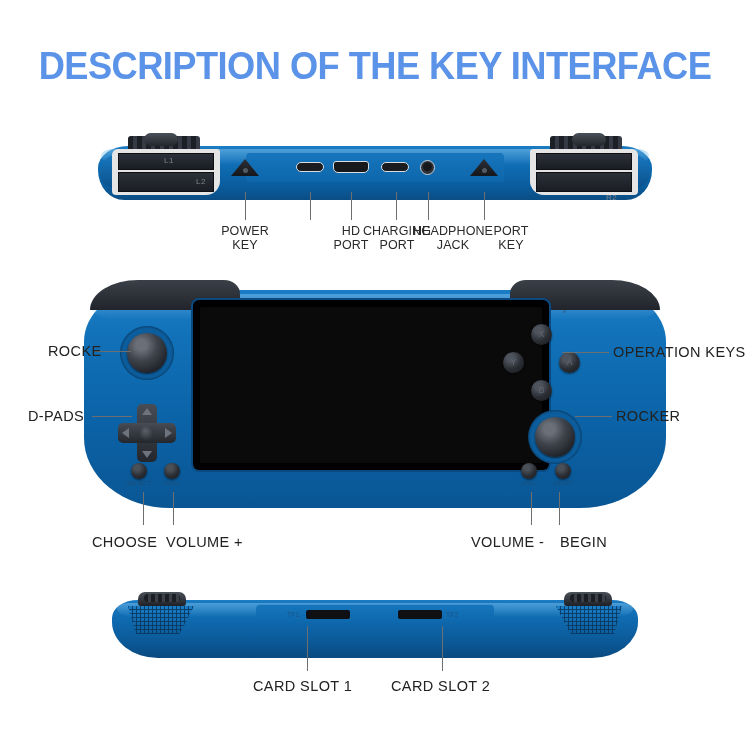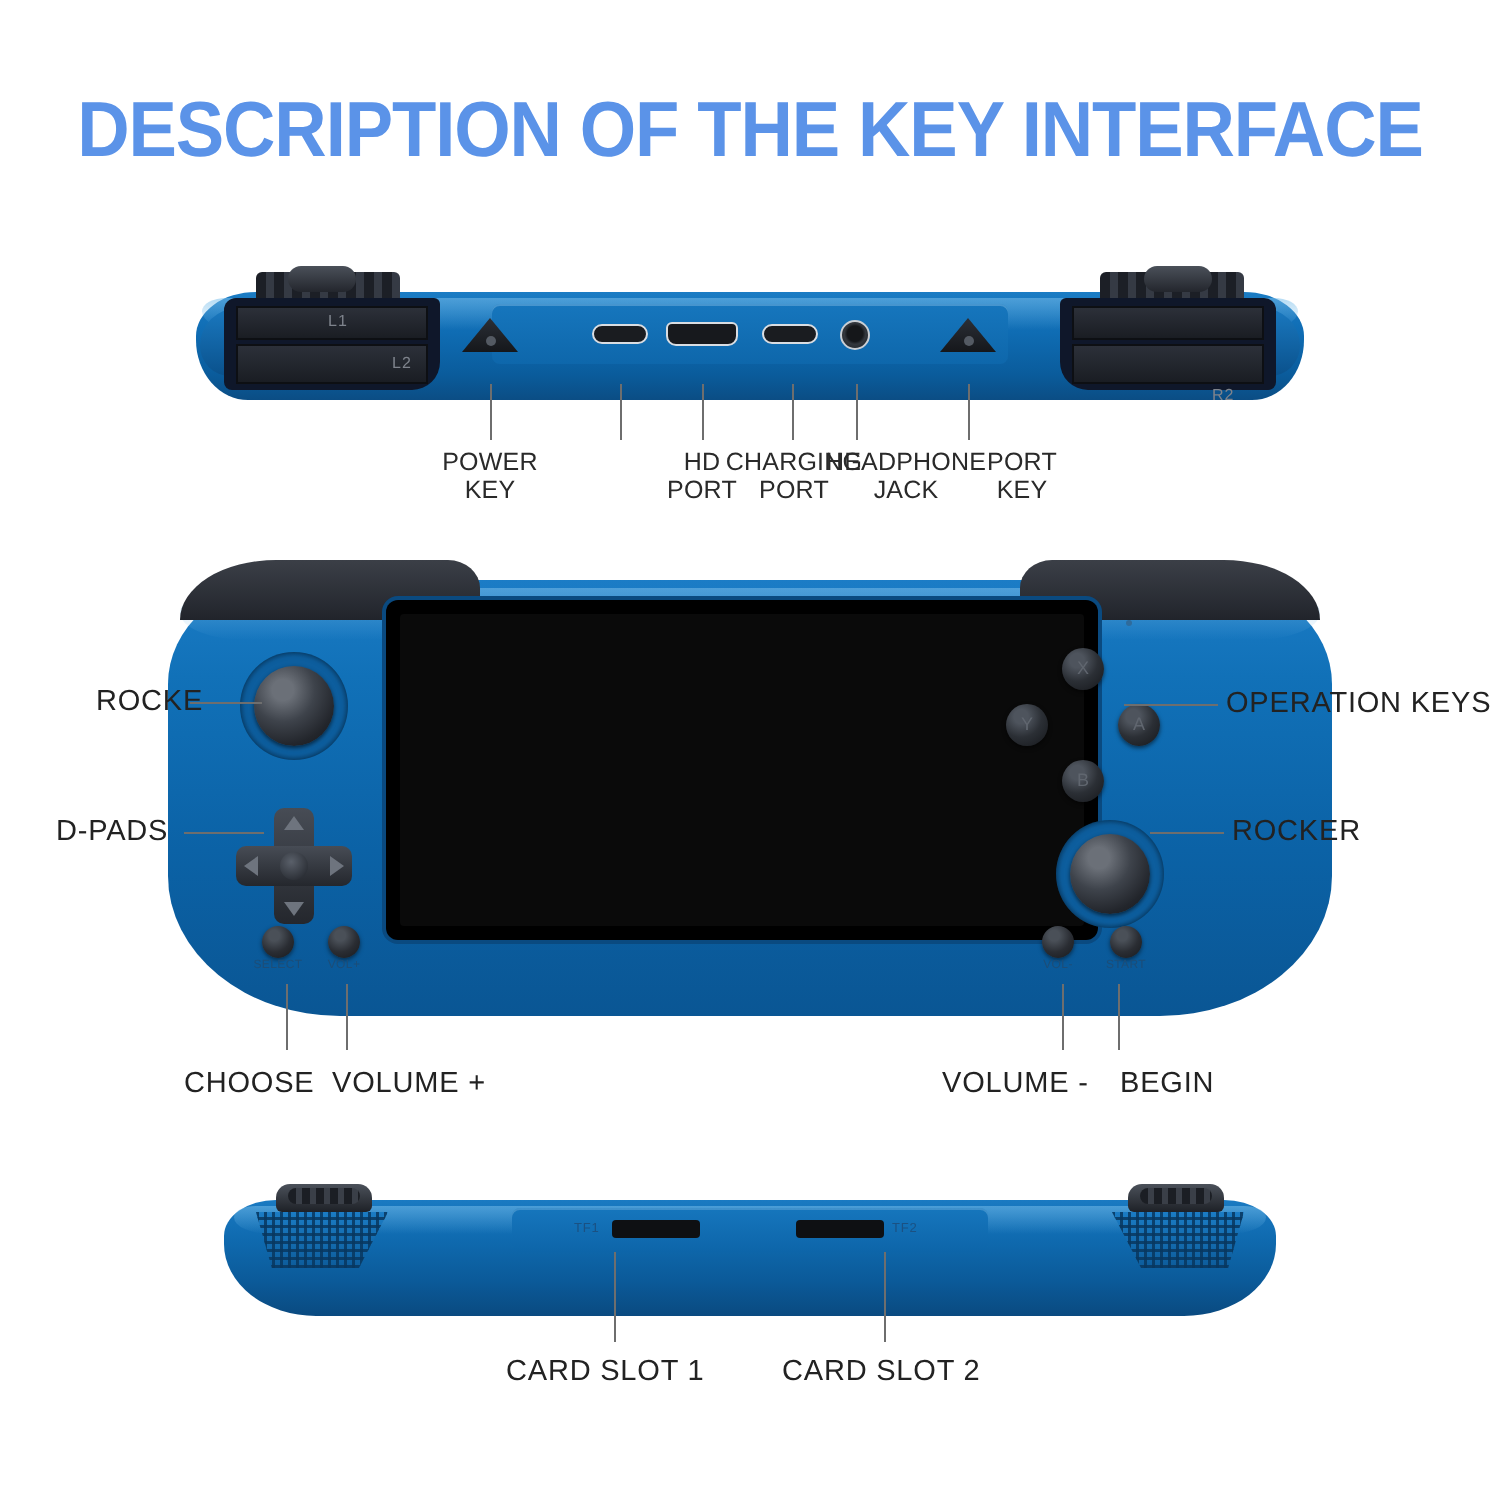--- a/index.html
+++ b/index.html
@@ -83,21 +83,21 @@
     width: 258px; height: 30px;
     background: linear-gradient(180deg,#1676bd 0%, #0e67ab 100%);
     border-radius: 4px;
     box-shadow: inset 0 1px 0 rgba(160,210,240,.35);
   }
   
   .shoulder {
     position: absolute;
     top: 15px;
     width: 108px; height: 46px;
-    background: #0f172a;
+    background: #e5e5e5;
   }
   .shoulder.left  { left: 14px;  border-radius: 6px 3px 14px 4px; }
   .shoulder.right { right: 14px; border-radius: 3px 6px 4px 14px; }
   .trig {
     position: absolute;
     height: 17px;
     background: linear-gradient(180deg,#2c3039,#1a1d23);
     border: 1px solid #0d0f13;
     box-sizing: border-box;
   }

